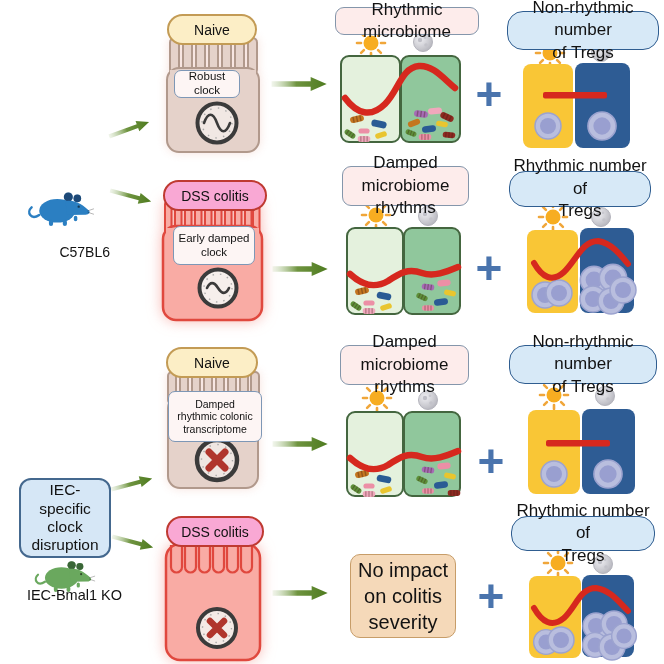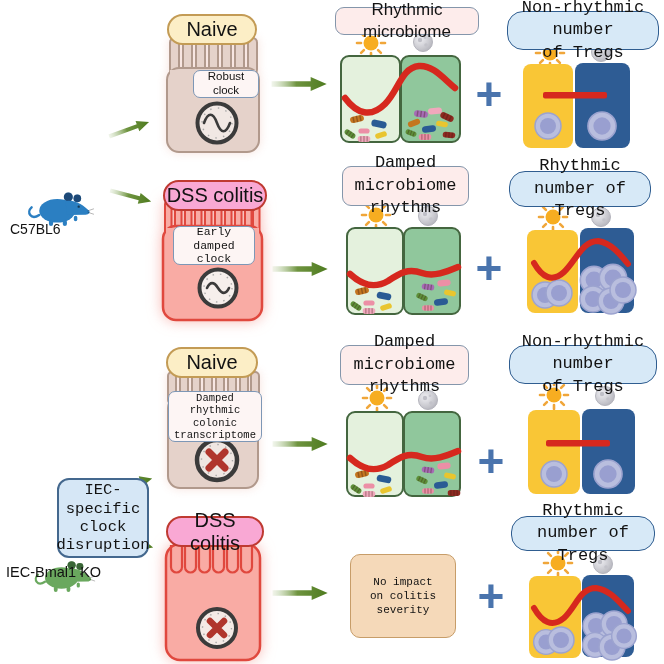--- a/index.html
+++ b/index.html
@@ -1,35 +1,35 @@
 <!DOCTYPE html>
 <html><head>
 <meta charset="utf-8">
 <style>
   html,body{margin:0;padding:0;background:#fff;}
   #fig{position:relative;width:664px;height:664px;background:#fff;overflow:hidden;
        font-family:"Liberation Sans",sans-serif;color:#121212;}
   .abs{position:absolute;}
   .pill{position:absolute;display:flex;align-items:center;justify-content:center;
-        border-radius:16px;font-size:20px;background:#fceec6;border:2px solid #c39b55;
+        border-radius:16px;font-size:14px;background:#fceec6;border:2px solid #c39b55;
         z-index:3;text-align:center;}
   .pill.colitis{background:#f9a8d4;border-color:#bf3a31;}
   .hdr{position:absolute;display:flex;align-items:center;justify-content:center;text-align:center;
        font-size:17px;line-height:1.32;z-index:3;}
   .hdr.pink{background:#fdeceb;border:1.5px solid #8496ab;border-radius:9px;}
   .hdr.blue{background:#d7e9f7;border:1.5px solid #2f5d90;border-radius:16px;}
   .note{position:absolute;display:flex;align-items:center;justify-content:center;text-align:center;
         background:#fdf5f4;border:1.5px solid #7d97b6;border-radius:7px;
         font-size:11.5px;line-height:1.18;z-index:4;}
-  .preline{white-space:pre-line;font-family:Liberation Mono, monospace;}
+  .preline{white-space:pre-line;}
   .plus{position:absolute;width:40px;height:48px;line-height:48px;text-align:center;
         color:#4a74ad;font-size:46px;font-weight:bold;z-index:2;}
-  .strain{position:absolute;text-align:left;font-size:14px;z-index:3;}
+  .strain{position:absolute;text-align:right;font-size:14px;z-index:3;margin-top:23px;}
   .grouplabel{position:absolute;display:flex;align-items:center;justify-content:center;text-align:center;
-        background:#d6e7f6;border:2px solid #44688e;z-index:3;margin-left:38px;}
+        background:#d6e7f6;border:2px solid #44688e;z-index:3;}
   .colitis-glow{filter:drop-shadow(0 0 7px rgba(243,125,115,.55));}
   .naive-glow{filter:drop-shadow(0 0 5px rgba(238,190,180,.45));}
   .arrow{position:absolute;transform-origin:0 50%;z-index:1;}
   svg{display:block;}
 </style>
 </head>
 <body>
 
 <div id="fig">
 
@@ -161,21 +161,21 @@
       <rect x="85" y="2" width="9" height="36" rx="4.5"></rect>
       <rect x="4" y="32" width="92" height="84" rx="12"></rect>
     </g>
     <rect x="7" y="34" width="86" height="10" fill="#e5d2ca"></rect>
     <g>
       <circle cx="54" cy="87" r="19.5" fill="#f1e8e4" stroke="#3b3b3b" stroke-width="4"></circle>
       <circle cx="54" cy="87" r="15" fill="none" stroke="#a8a8a8" stroke-width="1.4" stroke-dasharray="1.5 6.4"></circle>
       <path d="M41,87 C45,76 50,76 54,87 C58,98 63,98 67,87" fill="none" stroke="#3b3b3b" stroke-width="2.6" stroke-linecap="round"></path>
     </g>
   </svg>
-  <div class="note" style="left:193px;top:70px;width:64px;height:26px;">Robust clock</div>
+  <div class="note" style="left:174px;top:70px;width:64px;height:26px;">Robust clock</div>
 
   <div class="hdr pink" style="left:335px;top:7px;width:142px;height:26px;">Rhythmic microbiome</div>
 
   <svg class="abs" style="left:333px;top:26px;" width="134" height="122" viewBox="0 0 134 122">
     <use href="#sun" x="38" y="17"></use>
     <use href="#moon" x="90" y="16"></use>
     <rect x="8" y="30" width="59" height="86" rx="8" fill="#e4f1dd" stroke="#44663f" stroke-width="2"></rect>
     <rect x="68" y="30" width="59" height="86" rx="8" fill="#90c79c" stroke="#44663f" stroke-width="2"></rect>
     <g>
       <use href="#bact-s" fill="#c4761f" transform="translate(24,93) rotate(-12)"></use>
@@ -361,21 +361,21 @@
       <path d="M65,5 V27 a5.5,5.5 0 0 0 11,0 V5"></path>
       <path d="M79,5 V27 a5.5,5.5 0 0 0 11,0 V5"></path>
     </g>
     <g>
       <circle cx="55" cy="88" r="19" fill="#f4eae6" stroke="#3b3b3b" stroke-width="4"></circle>
       <circle cx="55" cy="88" r="14.5" fill="none" stroke="#a8a8a8" stroke-width="1.4" stroke-dasharray="1.5 6.1"></circle>
       <path d="M48,81 L62,95 M62,81 L48,95" stroke="#b0352c" stroke-width="6.5" stroke-linecap="round" fill="none"></path>
     </g>
   </svg>
 
-  <div class="hdr pink preline" style="left:350px;top:554px;width:104px;height:82px;background:#f5d9b9;border:1.5px solid #c79d69;border-radius:10px;font-size:11px;line-height:1.3;">No impact
+  <div class="hdr pink preline" style="left:350px;top:554px;width:104px;height:82px;background:#f5d9b9;border:1.5px solid #c79d69;border-radius:10px;font-size:20px;line-height:1.3;">No impact
 on colitis
 severity</div>
 
   <div class="plus" style="left:471px;top:572px;">+</div>
 
   <div class="hdr blue preline" style="left:511px;top:516px;width:142px;height:33px;">Rhythmic number of
 Tregs</div>
 
   <svg class="abs" style="left:516px;top:548px;" width="124" height="116" viewBox="0 0 124 116">
     <use href="#sun" x="42" y="15"></use>

